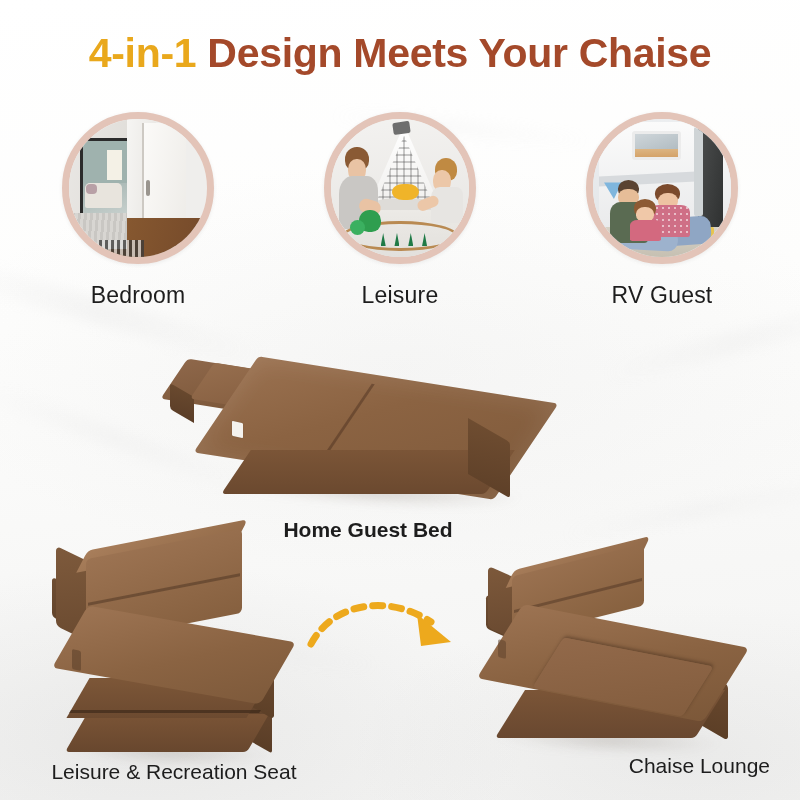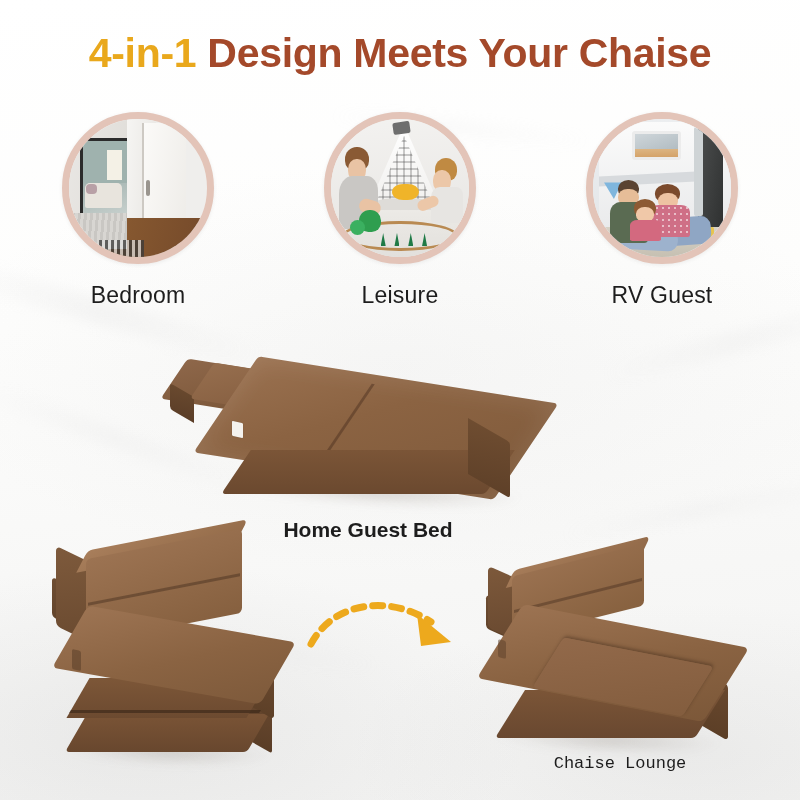--- a/index.html
+++ b/index.html
@@ -375,22 +375,22 @@
     border-radius: 2px;
     transform: skewY(14deg);
   }
   .ch-shadow {
     position:absolute; left:26px; top:178px; width:226px; height:28px;
     background: radial-gradient(ellipse at center, rgba(120,110,100,0.24), rgba(120,110,100,0) 70%);
     transform: skew(-32deg, 3deg);
     filter: blur(4px);
   }
   #chaise-label {
-    position:absolute; left:0; top:206px; width:300px; text-align:center;
-    font-size: 17px; color:#1d1d1d; white-space:nowrap;font-family:Liberation Mono, monospace;
+    position:absolute; left:0; top:206px; width:300px; text-align:right;
+    font-size: 21px; color:#1d1d1d; white-space:nowrap;
   }
 
   
   #transform-arrow { position:absolute; left:305px; top:588px; width:160px; height:70px; }
 </style>
 </head>
 <body>
 
 <div id="page">
 
@@ -525,20 +525,21 @@
     <div class="st-back-top"></div>
     <div class="st-back-face"></div>
     <div class="st-back-seam"></div>
     <div class="st-base-side"></div>
     <div class="st-base-front"></div>
     <div class="st-seat-side"></div>
     <div class="st-seat-front"></div>
     <div class="st-seat-top"></div>
     <div class="st-base-seam"></div>
     <div class="st-handle"></div>
+    <div id="seat-label">Leisure &amp; Recreation Seat</div>
   </div>
 
   <div class="product" id="chaise">
     <div class="ch-shadow"></div>
     <div class="ch-back-side2"></div>
     <div class="ch-back-side"></div>
     <div class="ch-back-top"></div>
     <div class="ch-back-face"></div>
     <div class="ch-back-seam"></div>
     <div class="ch-seat-side"></div>

